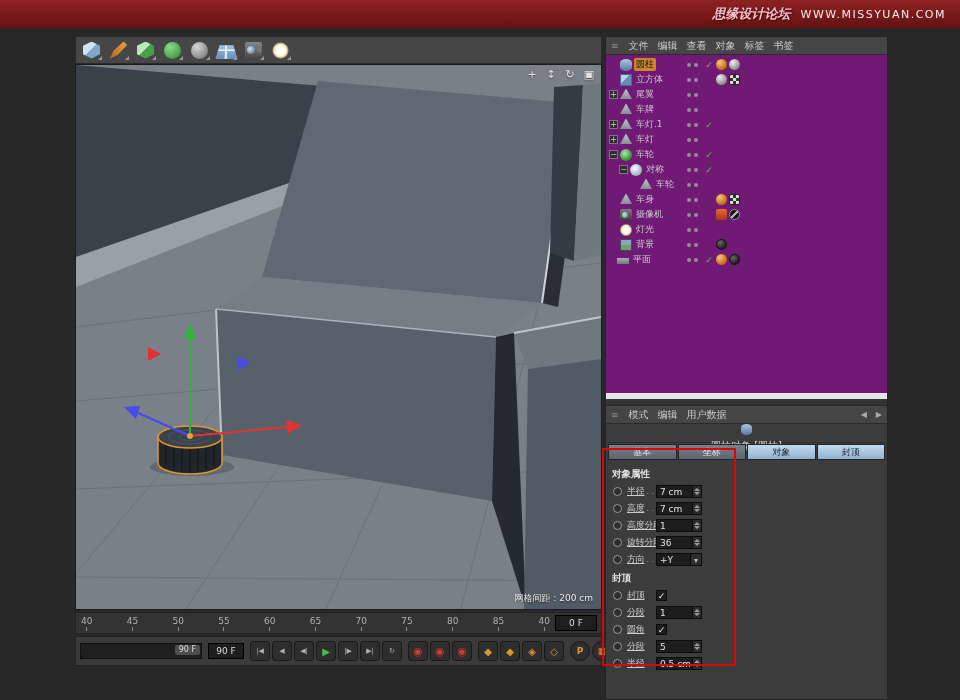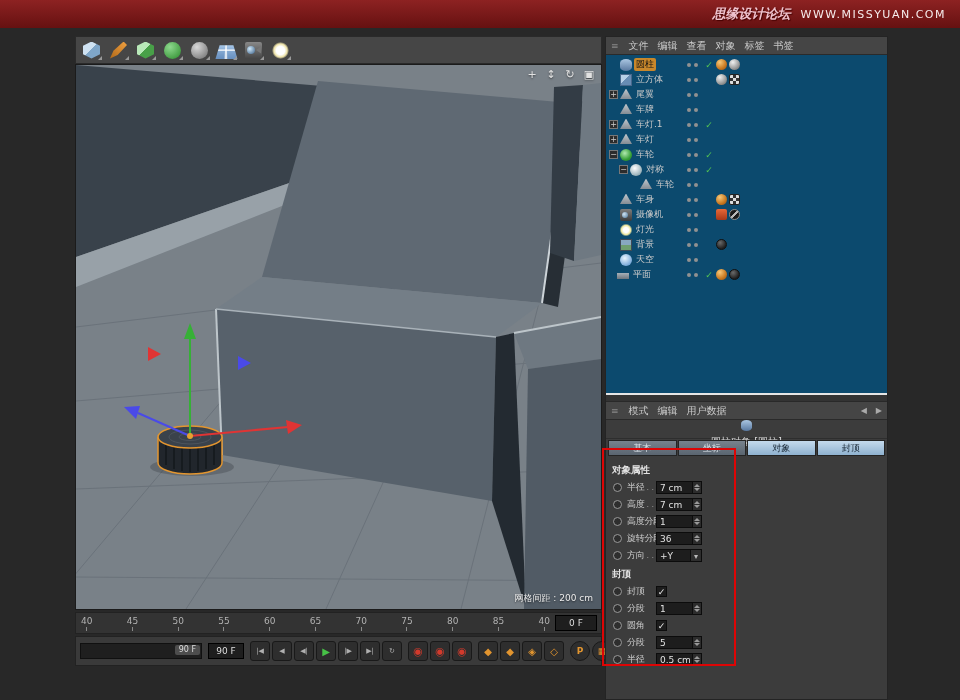--- a/index.html
+++ b/index.html
@@ -74,21 +74,21 @@
   .t-btn.pbtn{color:#e2952f;font-weight:bold;font-size:9px;border-radius:50%;}
 
   
   #right-panel{position:absolute;left:605px;top:8px;width:283px;height:664px;background:#3c3c3c;
           border:1px solid #242424;box-sizing:border-box;}
   .panel-menu{height:17px;background:#454545;border-bottom:1px solid #2a2a2a;display:flex;align-items:center;
           gap:9px;padding:0 5px;color:#c9c9c9;font-size:10px;}
   .grip{color:#8a8a8a;font-size:9px;margin-right:1px;}
   .nav-arrow{color:#aaa;font-size:8px;}
 
-  #object-list{height:336px;overflow:hidden;background:#0c4a6e;border-bottom:2px solid #e5e5e5;padding-top:2px;}
+  #object-list{height:336px;overflow:hidden;background:#701a75;border-bottom:6px solid #e5e5e5;padding-top:2px;}
   .om-row{display:flex;align-items:center;height:15px;font-size:9px;color:#c9c9c9;}
   .om-name-cell{width:76px;display:flex;align-items:center;gap:2px;flex:none;box-sizing:border-box;}
   .om-exp{width:9px;height:9px;border:1px solid #777;background:#2c2c2c;color:#ccc;font-size:8px;line-height:7px;
           text-align:center;flex:none;box-sizing:border-box;}
   .om-exp.hide{visibility:hidden;}
   .oi{width:12px;height:12px;flex:none;}
   .om-name{white-space:nowrap;padding:0 2px;}
   .om-name.sel{background:#c8872b;color:#141414;border-radius:2px;}
   .om-dots{width:20px;display:flex;gap:3px;justify-content:center;flex:none;}
   .om-dot{width:4px;height:4px;border-radius:50%;background:#919191;}
@@ -126,21 +126,21 @@
   .am-title .oi{width:11px;height:11px;}
   #am-tabs{display:flex;gap:1px;padding:1px 2px;height:16px;}
   .am-tab{flex:1;text-align:center;font-size:9px;line-height:14px;height:14px;border:1px solid #242424;
           color:#dde4ea;background:linear-gradient(#77828d,#5a6570);}
   .am-tab.active{background:linear-gradient(#c4daec,#8fb2d0);color:#12202e;}
 
   #attr-sections{padding-top:3px;position:relative;}
   .attr-header{font-size:9.5px;font-weight:bold;color:#e2e2e2;padding:4px 9px 2px 6px;}
   .attr-row{position:relative;height:17px;display:flex;align-items:center;padding-left:7px;}
   .attr-circle{width:7px;height:7px;border:1px solid #9a9a9a;border-radius:50%;flex:none;background:#2e2e2e;box-sizing:content-box;}
-  .attr-label{margin-left:5px;font-size:9px;color:#cccccc;white-space:nowrap;letter-spacing:-0.3px;}
+  .attr-label{margin-left:5px;font-size:9px;color:#cccccc;white-space:nowrap;letter-spacing:-0.3px;text-decoration:underline;}
   .attr-leader{font-size:8px;color:#9a9a9a;margin-left:2px;white-space:nowrap;}
   .attr-ctrl{position:absolute;left:50px;top:2px;height:13px;display:flex;align-items:center;}
   .attr-field{width:46px;height:13px;background:#1d1d1d;border:1px solid #0c0c0c;box-sizing:border-box;
           display:flex;align-items:center;color:#e2e2e2;font-size:9px;}
   .attr-val{flex:1;padding-left:3px;white-space:nowrap;}
   .attr-stepper{width:8px;height:100%;display:flex;flex-direction:column;justify-content:center;gap:1px;
           align-items:center;background:#2c2c2c;border-left:1px solid #0c0c0c;flex:none;}
   .attr-stepper .up{width:0;height:0;border-left:3px solid transparent;border-right:3px solid transparent;border-bottom:3px solid #999;}
   .attr-stepper .dn{width:0;height:0;border-left:3px solid transparent;border-right:3px solid transparent;border-top:3px solid #999;}
   .dd-arrow{width:10px;text-align:center;color:#bbb;font-size:8px;background:#2e2e2e;height:100%;line-height:13px;
@@ -486,33 +486,20 @@
           <span class="om-dots">
             <span class="om-dot"></span>
             <span class="om-dot"></span>
           </span>
           <span class="om-check"></span>
           <span class="om-tags">
             <span class="tagi tag-compositing"></span>
           </span>
         </div>
         <div class="om-row">
-          <div class="om-name-cell" style="padding-left: 3px;">
-            <span class="om-exp hide"></span>
-            <span class="oi oi-sky"></span>
-            <span class="om-name">天空</span>
-          </div>
-          <span class="om-dots">
-            <span class="om-dot"></span>
-            <span class="om-dot"></span>
-          </span>
-          <span class="om-check"></span>
-          <span class="om-tags"></span>
-        </div>
-        <div class="om-row">
           <div class="om-name-cell" style="padding-left: 0;">
             <span class="om-exp hide"></span>
             <span class="oi oi-plane"></span>
             <span class="om-name">平面</span>
           </div>
           <span class="om-dots">
             <span class="om-dot"></span>
             <span class="om-dot"></span>
           </span>
           <span class="om-check">✓</span>

